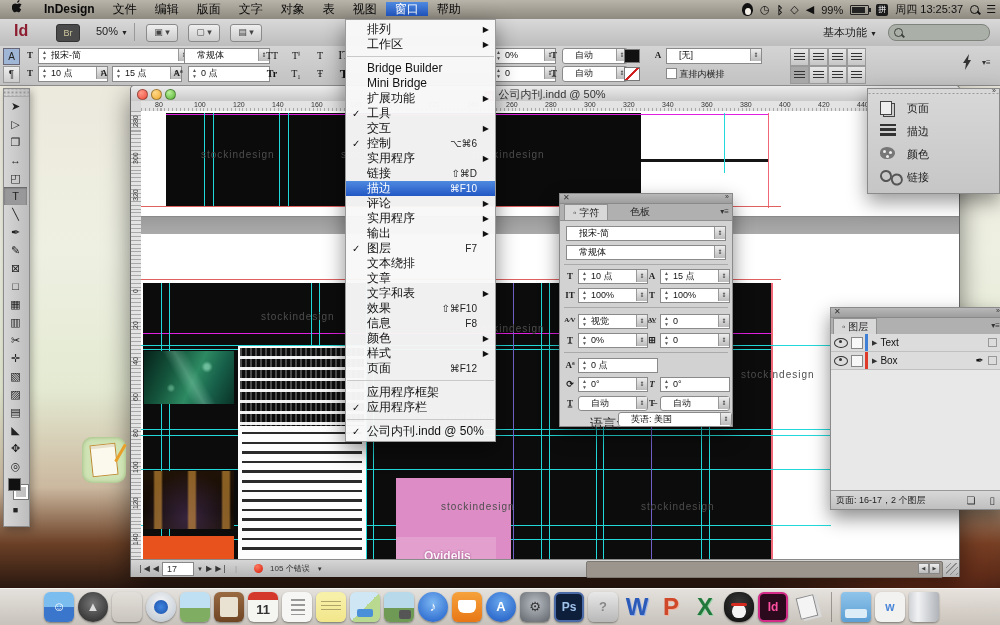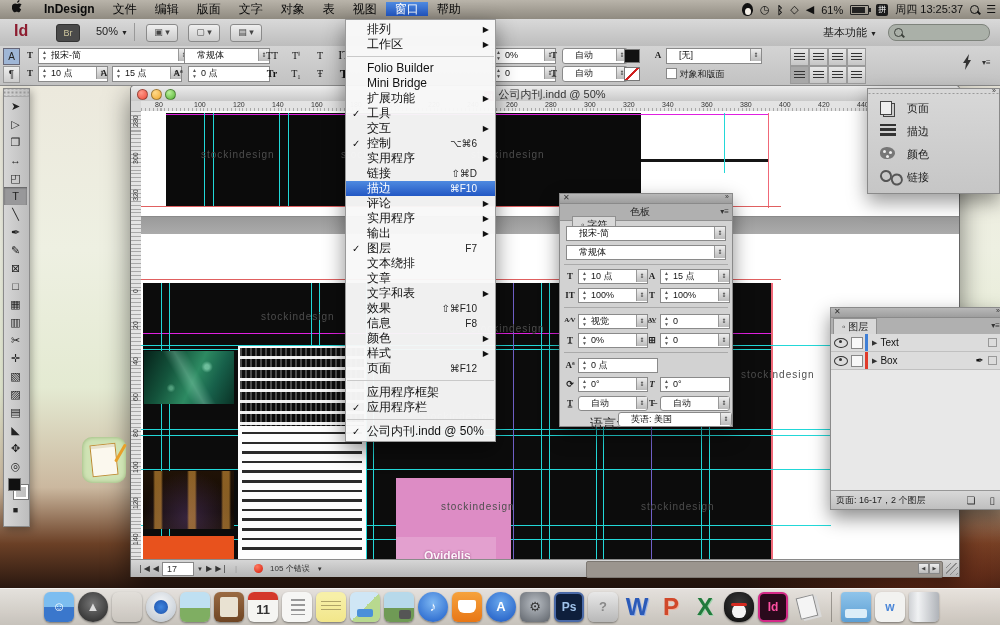--- a/index.html
+++ b/index.html
@@ -363,21 +363,21 @@
           <path d="M8.3 6.9c0-1.5 1.2-2.2 1.3-2.3-.7-1-1.8-1.2-2.2-1.2-.9-.1-1.8.5-2.3.5-.5 0-1.2-.5-2-.5C2 3.5.9 4.1.3 5.2c-1 1.7-.3 4.3.7 5.7.5.7 1 1.4 1.8 1.4.7 0 1-.5 1.9-.5s1.1.5 1.9.5 1.3-.7 1.7-1.4c.6-.8.8-1.6.8-1.6s-1.6-.6-1.6-2.4zM6.8 2c.4-.5.7-1.2.6-1.9-.6 0-1.3.4-1.7.9-.4.4-.7 1.1-.6 1.8.6 0 1.3-.3 1.7-.8z" fill="#111"></path>
         </svg>
     </span>
     <span id="mb-items"><span class="mb-item bold">InDesign</span><span class="mb-item">文件</span><span class="mb-item">编辑</span><span class="mb-item">版面</span><span class="mb-item">文字</span><span class="mb-item">对象</span><span class="mb-item">表</span><span class="mb-item">视图</span><span class="mb-item active">窗口</span><span class="mb-item">帮助</span></span>
     <div id="mb-right">
       <span class="sbicon penguin"></span>
       <span class="sbicon">◷</span>
       <span class="sbicon" style="font-weight:bold;">ᛒ</span>
       <span class="sbicon">◇</span>
       <span class="sbicon">◀</span>
-      <span>61%</span>
+      <span>99%</span>
       <span class="sbicon batt">
           <i></i>
         </span>
       <span class="sbicon ime">拼</span>
       <span>周四 13:25:37</span>
       <span class="sbicon mag"></span>
       <span class="sbicon">☰</span>
     </div>
   </div>
 
@@ -420,21 +420,21 @@
     <div class="fld" style="left:492px;top:2px;width:50px;"><span class="stp">▲<br>▼</span><span>0%</span><span class="sel">⇕</span></div>
     <div class="fld" style="left:492px;top:20px;width:50px;"><span class="stp">▲<br>▼</span><span>0</span><span class="sel">⇕</span></div>
     <div class="ficon" style="left:548px;top:4px;">T</div>
     <div class="fld" style="left:562px;top:2px;width:52px;border-radius:3px;"><span>自动</span><span class="sel">⇕</span></div>
     <div class="ficon" style="left:548px;top:22px;">T̲</div>
     <div class="fld" style="left:562px;top:20px;width:52px;border-radius:3px;"><span>自动</span><span class="sel">⇕</span></div>
     <div class="swatch" style="left:624px;top:3px;background:#111;"></div>
     <div class="swatch" style="left:624px;top:21px;background:linear-gradient(135deg,#fff 45%,#d02020 45% 55%,#fff 55%);"></div>
     <div class="ficon" style="left:652px;top:4px;">A</div>
     <div class="fld" style="left:666px;top:2px;width:82px;"><span>[无]</span><span class="sel">⇕</span></div>
-    <div class="abs" style="left:666px;top:22px;font-size:9px;color:#222;"><span style="display:inline-block;width:9px;height:9px;border:1px solid #888;background:#fff;vertical-align:-2px;"></span> <span>对象和版面</span></div>
+    <div class="abs" style="left:666px;top:22px;font-size:9px;color:#222;"><span style="display:inline-block;width:9px;height:9px;border:1px solid #888;background:#fff;vertical-align:-2px;"></span> <span>直排内横排</span></div>
     <div id="alignbtns">
         <div class="alignbtn" style="left: 790px; top: 2px;">
           <i></i>
         </div>
         <div class="alignbtn" style="left: 809px; top: 2px;">
           <i></i>
         </div>
         <div class="alignbtn" style="left: 828px; top: 2px;">
           <i></i>
         </div>
@@ -498,21 +498,21 @@
     <div class="note"></div>
     <div class="pen"></div>
   </div>
 
   <div class="abs panel" id="charpanel">
     <div class="phead">
         <span class="x">✕</span>
         <span class="coll">»</span>
       </div>
     <div class="ptabs">
-      <div class="ptab on" style="left:12px;margin-top:12px;">◦ <span>字符</span></div>
+      <div class="ptab on" style="left:4px;">◦ <span>字符</span></div>
       <div class="ptab" style="left:62px;"><span>色板</span></div>
       <div class="pmenu">▾≡</div>
     </div>
     <div class="fld" style="left:6px;top:32px;width:146px;"><span>报宋-简</span><span class="sel">⇕</span></div>
     <div class="fld" style="left:6px;top:51px;width:146px;"><span>常规体</span><span class="sel">⇕</span></div>
     <div class="csep" style="top:70px;"></div>
     <div class="ficon" style="left:4px;top:77px;">T</div>
     <div class="fld" style="left:18px;top:75px;width:56px;"><span class="stp">▲<br>▼</span><span>10 点</span><span class="sel">⇕</span></div>
     <div class="ficon" style="left:86px;top:77px;">A</div>
     <div class="fld" style="left:100px;top:75px;width:56px;"><span class="stp">▲<br>▼</span><span>15 点</span><span class="sel">⇕</span></div>
@@ -607,21 +607,21 @@
       <span>页面: 16-17，2 个图层</span>
       <span class="footic" style="margin-left:auto;">❏</span>
       <span class="footic" style="margin:0 8px 0 14px;">▯</span>
     </div>
   </div>
 
   <div class="abs" id="wmenu">
       <div class="mi"><span>排列</span><span class="sub">▶</span></div>
       <div class="mi"><span>工作区</span><span class="sub">▶</span></div>
       <div class="msep"></div>
-      <div class="mi"><span>Folio Builder</span></div>
+      <div class="mi"><span>Bridge Builder</span></div>
       <div class="mi"><span>Mini Bridge</span></div>
       <div class="mi"><span>扩展功能</span><span class="sub">▶</span></div>
       <div class="mi"><span class="chk">✓</span><span>工具</span></div>
       <div class="mi"><span>交互</span><span class="sub">▶</span></div>
       <div class="mi"><span class="chk">✓</span><span>控制</span><span class="sc">⌥⌘6</span></div>
       <div class="mi"><span>实用程序</span><span class="sub">▶</span></div>
       <div class="mi"><span>链接</span><span class="sc">⇧⌘D</span></div>
       <div class="mi hl"><span>描边</span><span class="sc">⌘F10</span></div>
       <div class="mi"><span>评论</span><span class="sub">▶</span></div>
       <div class="mi"><span>实用程序</span><span class="sub">▶</span></div>

